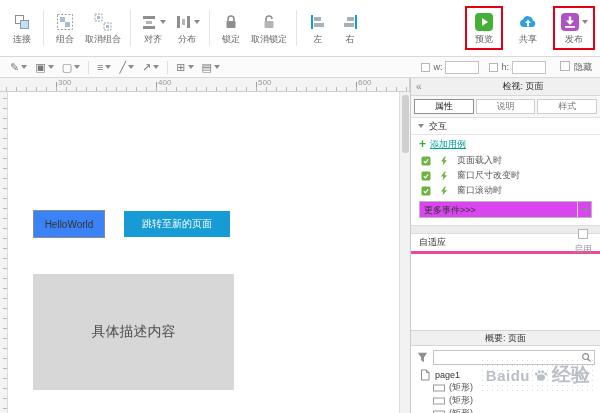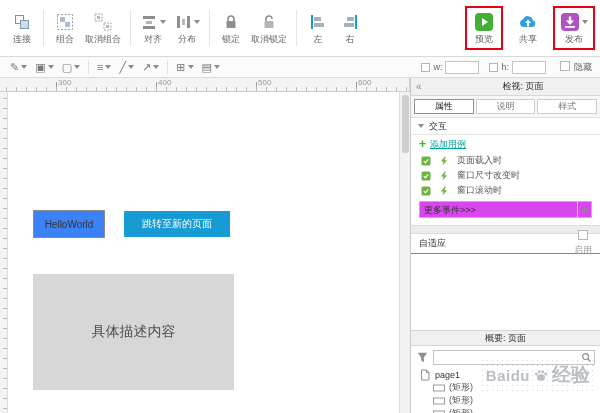--- a/index.html
+++ b/index.html
@@ -64,21 +64,21 @@
   .p-tab.active { border-color:#8f8f8f; color:#1a1a1a; }
   .sec-head { height:17px; display:flex; align-items:center; gap:5px; padding:0 7px; border-bottom:1px solid #e6e6e6; color:#333; }
   .addcase { height:18px; display:flex; align-items:center; gap:4px; padding:0 8px; cursor:pointer; }
   .addcase .plus { color:#3fae29; font-weight:bold; font-size:12px; line-height:1; }
   .addcase .link { color:var(--link-teal,#00a19a); text-decoration:underline; }
   .event-row { height:15px; display:flex; align-items:center; gap:8px; padding:0 10px; color:#555; cursor:pointer; }
   .eicon, .eicon svg { width:10px; height:10px; display:block; }
   .select { margin:3px 8px 0; height:17px; border:1px solid #b8b8b8; background:#d946ef; display:flex; align-items:flex-end; justify-content:space-between; padding-left:4px; color:#333; cursor:pointer; }
   .select .sc { width:14px; height:15px; border-left:1px solid #d8d8d8; display:flex; align-items:center; justify-content:center; }
   .divband { margin-top:7px; height:9px; background:#ececec; border-top:1px solid #dcdcdc; border-bottom:1px solid #dcdcdc; }
-  .adaptive { height:20px; display:flex; align-items:center; padding:0 8px; border-bottom:1px solid #ec4899; }
+  .adaptive { height:20px; display:flex; align-items:center; padding:0 8px; border-bottom:3px solid #ec4899; }
   .adaptive .right { margin-left:auto; display:flex; align-items:center; gap:4px; color:#999;flex-direction:column; }
   .outline-head { position:absolute; left:0; top:252px; width:100%; height:16px; background:#f0f0f0; border-top:1px solid #d5d5d5; border-bottom:1px solid #d5d5d5; display:flex; align-items:center; }
   .outline-title { flex:1; text-align:center; color:#333; }
   .search-row { position:absolute; left:0; top:268px; width:100%; height:22px; display:flex; align-items:center; gap:4px; padding:0 5px; }
   .fic, .fic svg { width:13px; height:13px; display:block; }
   .search-box { flex:1; height:15px; border:1px solid #c4c4c4; background:#fff; display:flex; align-items:center; padding-right:2px; }
   .search-box input { flex:1; min-width:0; border:none; outline:none; font-size:9px; height:100%; padding:0 3px; font-family:inherit; }
   .mic, .mic svg { width:11px; height:11px; display:block; }
   .tree { position:absolute; left:0; top:290px; width:100%; }
   .tree-row { height:13px; display:flex; align-items:center; gap:4px; padding-left:8px; color:#333; cursor:pointer; }

